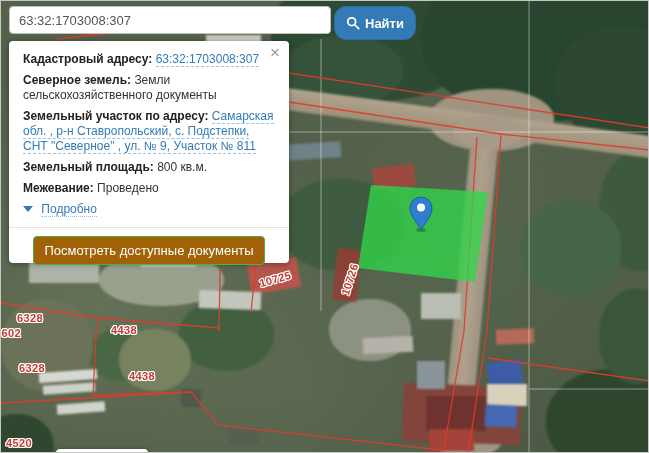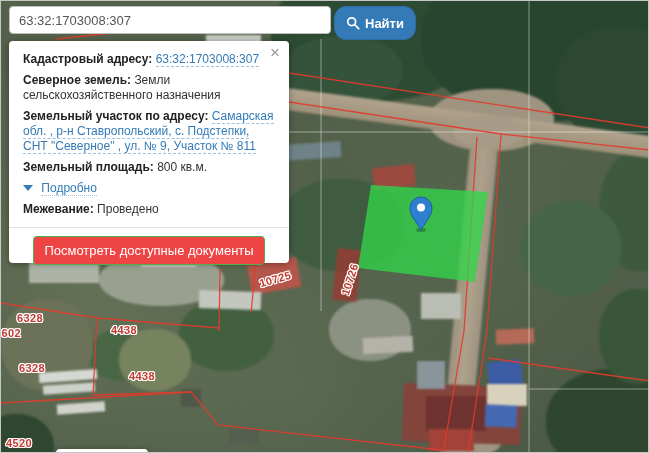--- a/index.html
+++ b/index.html
@@ -47,21 +47,21 @@
   .details-link{ color:#337ab7; border-bottom:1px dotted #9cc0dd; cursor:pointer; }
   .tri{ display:inline-block; width:0; height:0; border-left:5px solid transparent;
         border-right:5px solid transparent; border-top:6px solid #337ab7; margin-right:5px; vertical-align:1px;}
   .close-x{
     position:absolute; right:9px; top:3px; font-size:17px; color:#9a9a9a; cursor:pointer; line-height:17px;
   }
   .card-footer{
     border-top:1px solid #e3e3e3; padding:8px 0 10px 0; text-align:center; flex:0 0 auto;
   }
   .docs-btn{
-    background:#ef4444; border:1px solid #4cae4c; color:#fff; border-radius:4px;
+    background:#a16207; border:1px solid #4cae4c; color:#fff; border-radius:4px;
     font-family:"Liberation Sans",sans-serif; font-size:13px; padding:6px 10px; cursor:pointer;
   }
   .bottom-popup{
     position:absolute; left:55px; top:448px; width:92px; height:12px; background:#fff;
     border-radius:4px; box-shadow:0 0 4px rgba(0,0,0,.3); z-index:15;
   }
 </style>
 </head>
 <body>
 
@@ -172,38 +172,38 @@
 
   <div class="card">
     <span class="close-x">×</span>
     <div class="card-body">
       <div class="card-row">
         <b>Кадастровый адресу:</b>
         <a>63:32:1703008:307</a>
       </div>
       <div class="card-row">
         <b>Северное земель:</b>
-        <span>Земли сельскохозяйственного назначения</span>
+        <span>Земли сельскохозяйственного документы</span>
         <br>
       </div>
       <div class="card-row">
         <b>Земельный участок по адресу:</b>
         <a>Самарская обл. , р-н Ставропольский, с. Подстепки, СНТ "Северное" , ул. № 9, Участок № 811</a>
       </div>
       <div class="card-row">
         <b>Земельный площадь:</b>
         <span>800 кв.м.</span>
       </div>
       <div class="card-row">
+        <b>Межевание:</b>
+        <span>Проведено</span>
+      </div>
+      <div class="card-row">
         <span class="tri"></span>
         <span class="details-link">Подробно</span>
-      </div>
-      <div class="card-row">
-        <b>Межевание:</b>
-        <span>Проведено</span>
       </div>
     </div>
     <div class="card-footer">
       <button class="docs-btn">Посмотреть доступные документы</button>
     </div>
   </div>
 
   <div class="bottom-popup"></div>
 
 </div>

